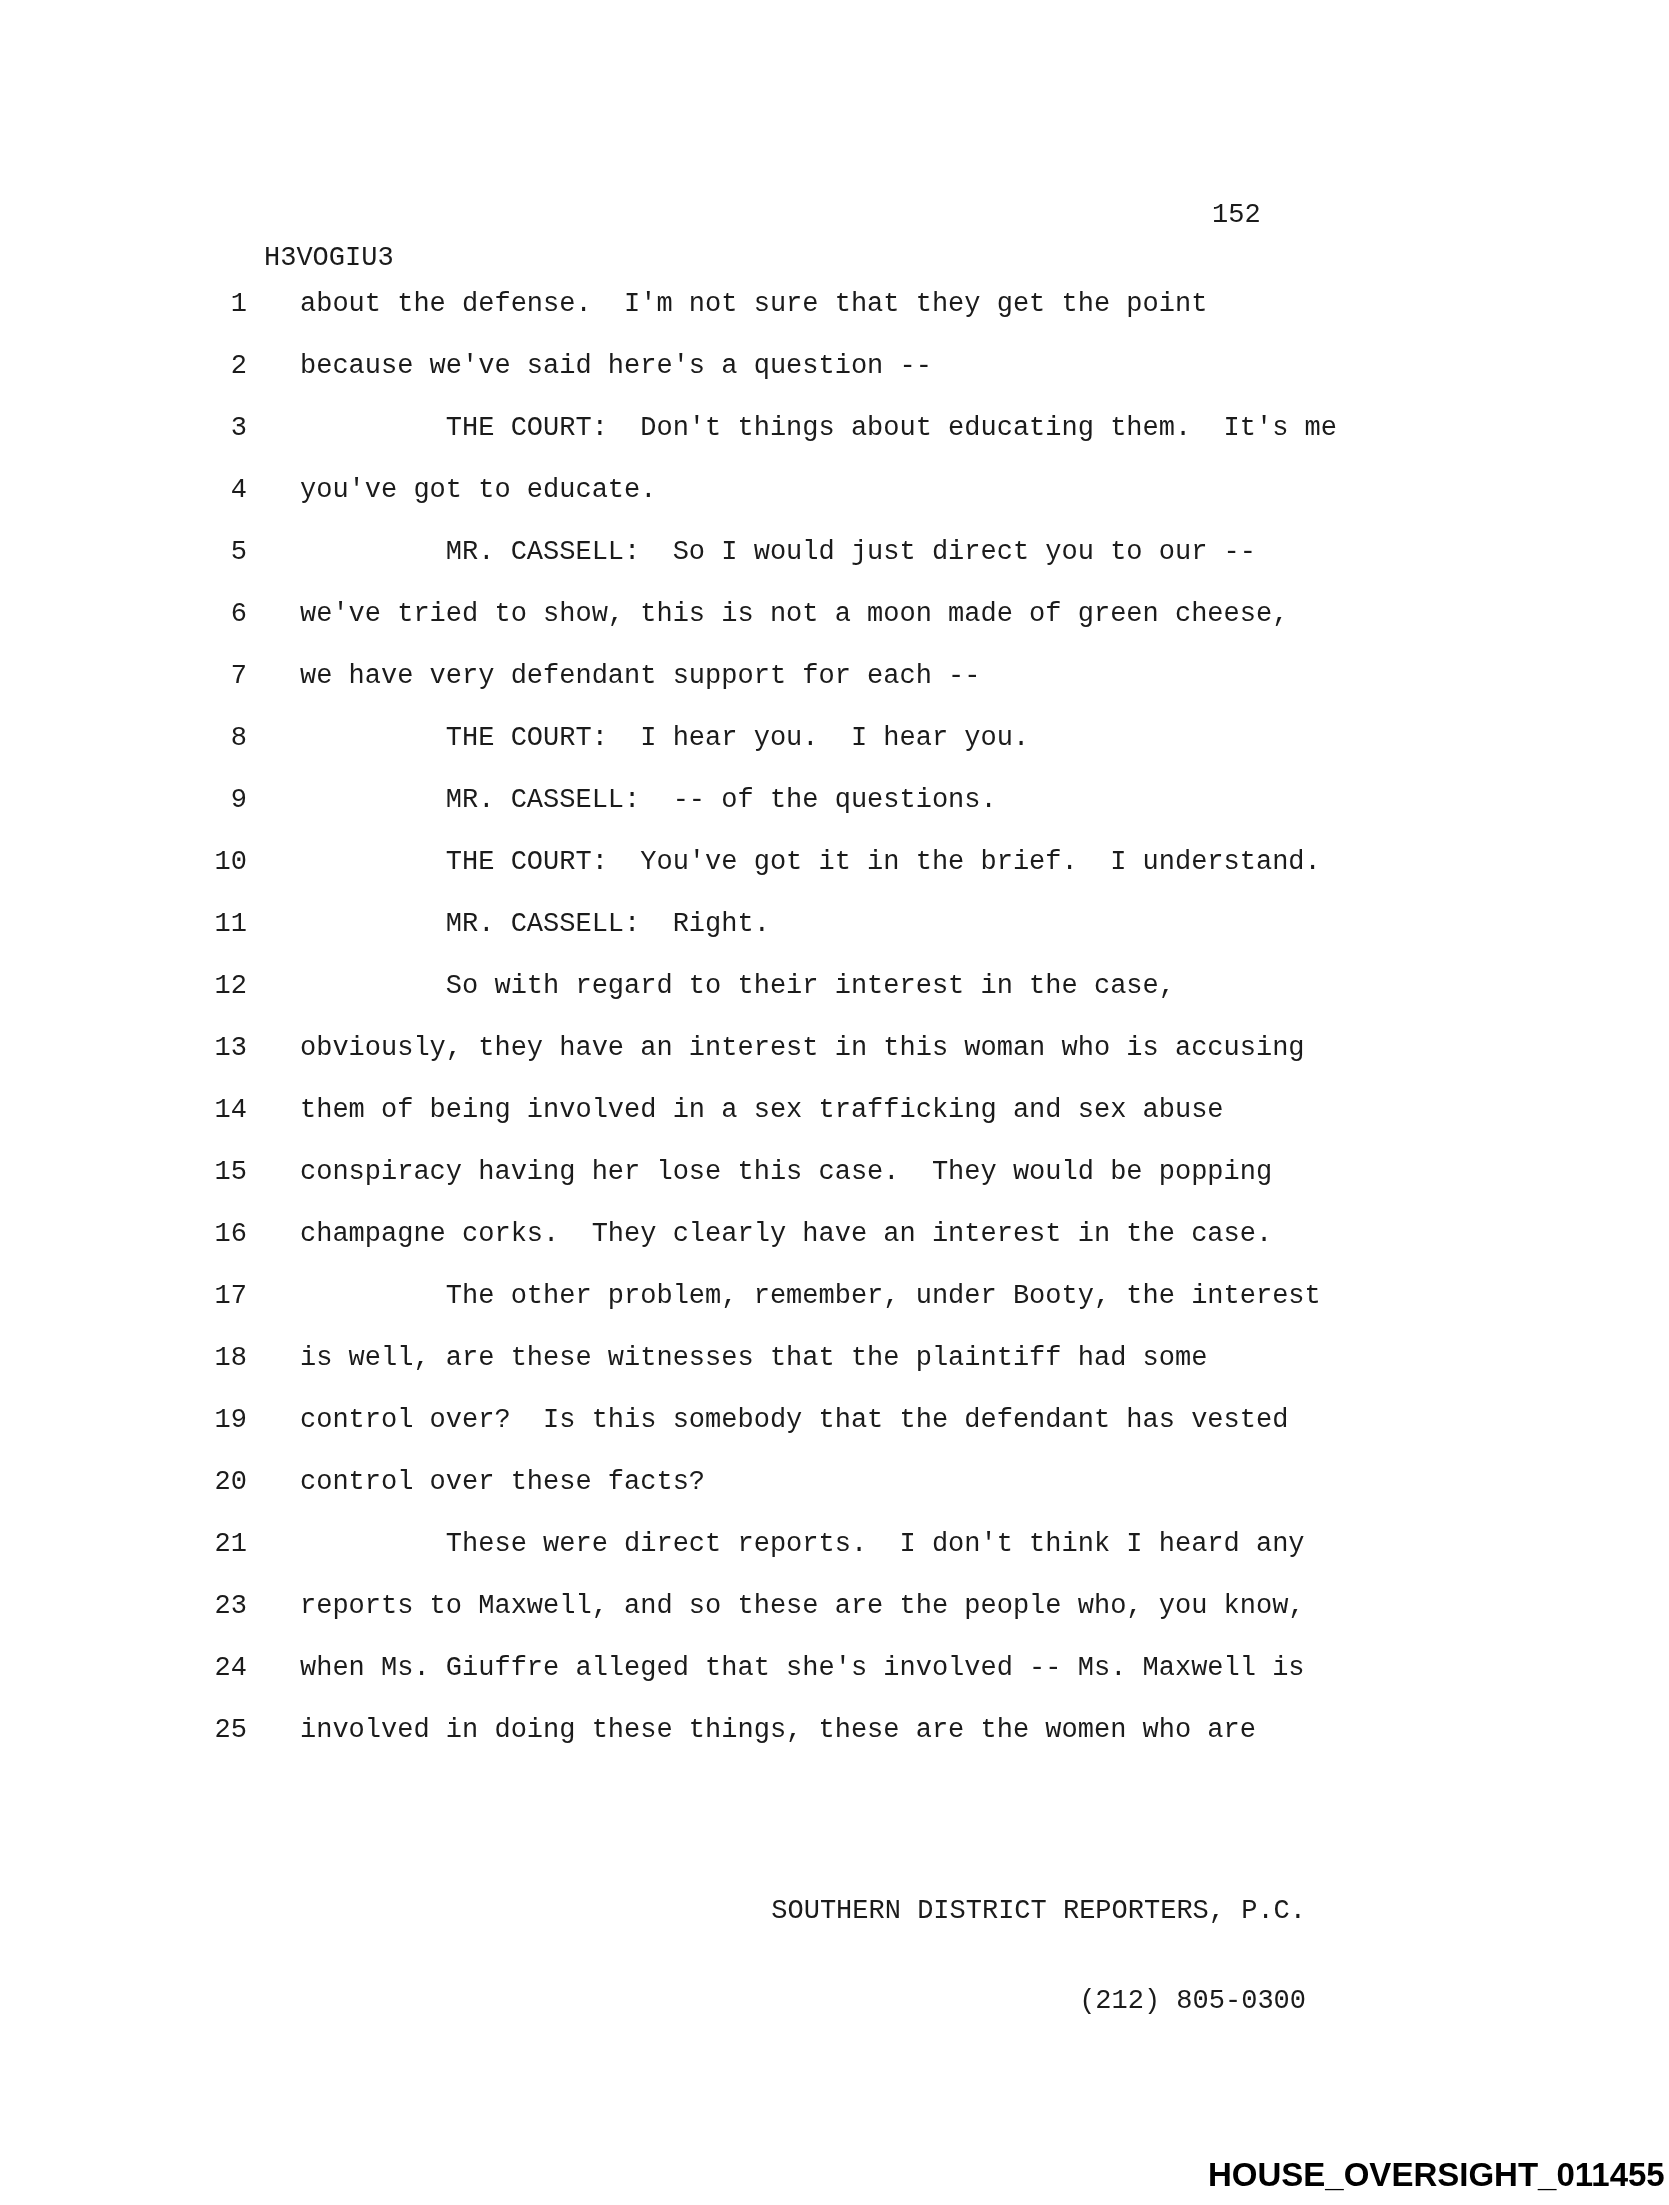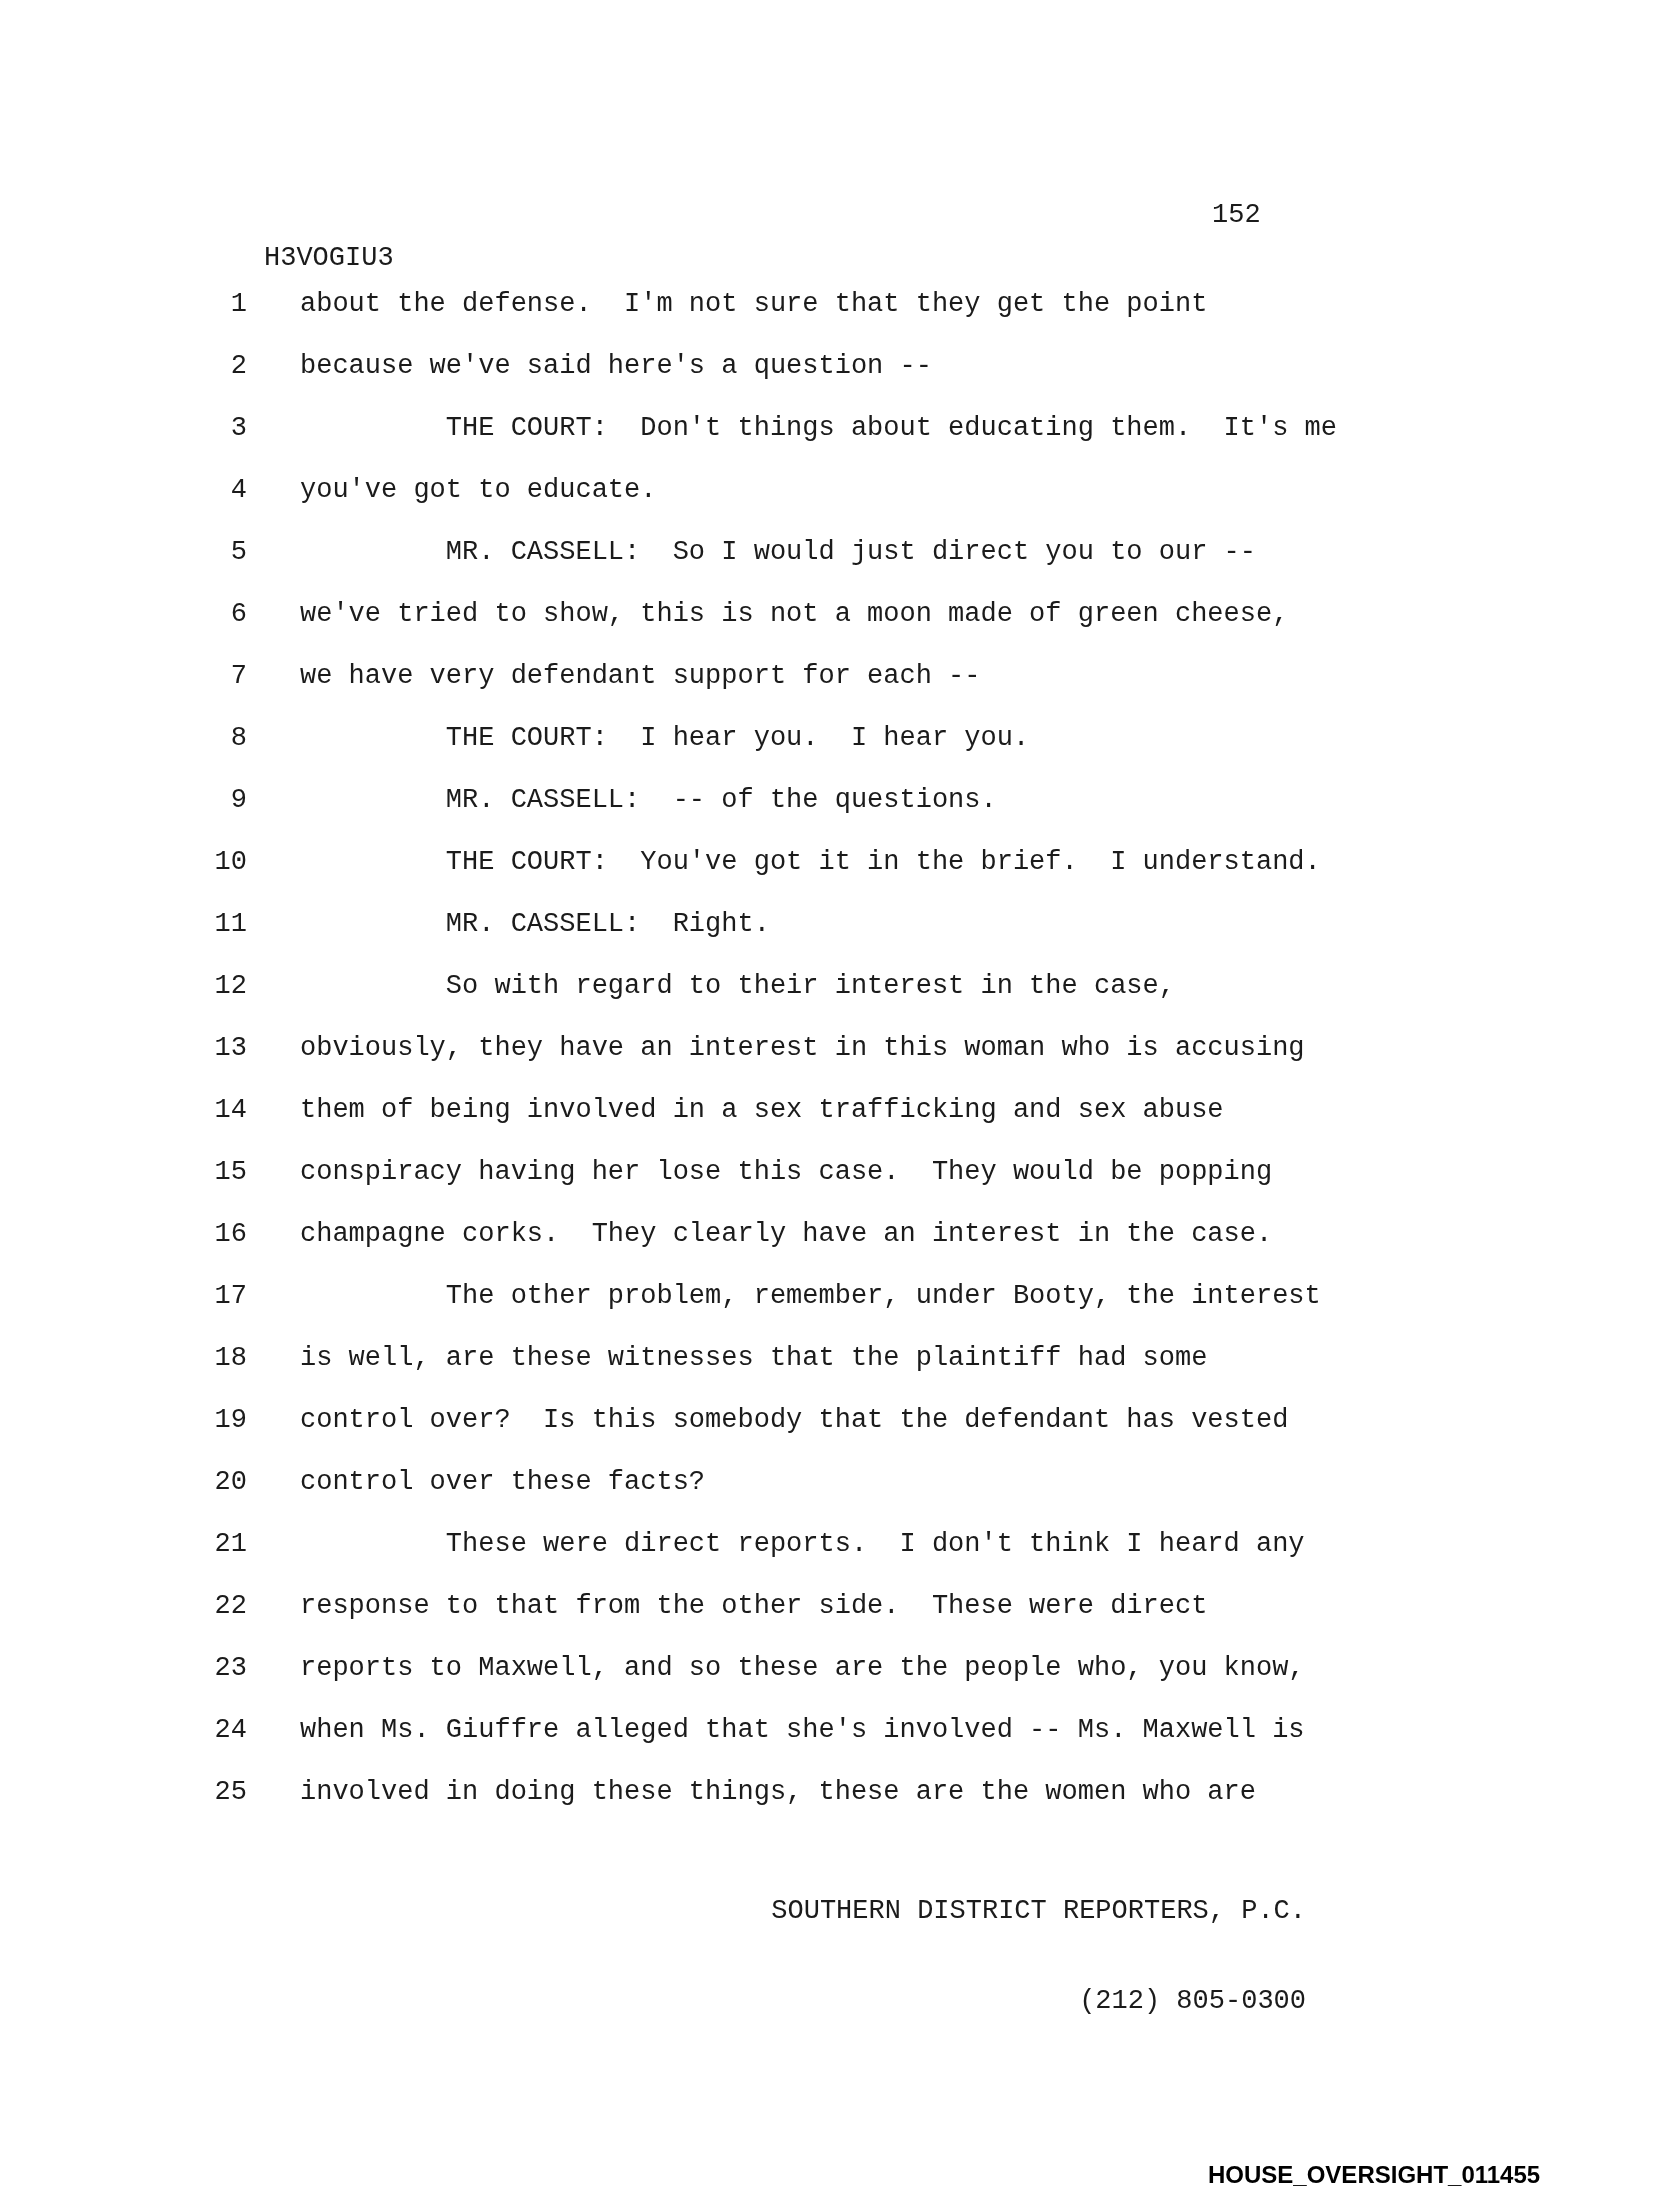--- a/index.html
+++ b/index.html
@@ -55,21 +55,21 @@
     text-align: right;
     line-height: 30px;
     white-space: pre;
   }
   .watermark {
     position: absolute;
     left: 1208px;
     top: 2159px;
     font-family: "Liberation Sans", sans-serif;
     font-weight: 700;
-    font-size: 24px;
+    font-size: 33px;
     line-height: 31px;
     color: #000000;
     white-space: pre;
   }
 </style>
 </head>
 <body>
 
 <div class="page">
   <div class="page-number">152</div>
@@ -89,21 +89,20 @@
       <div class="line"><span class="num">12</span><span class="text">         So with regard to their interest in the case,</span></div>
       <div class="line"><span class="num">13</span><span class="text">obviously, they have an interest in this woman who is accusing</span></div>
       <div class="line"><span class="num">14</span><span class="text">them of being involved in a sex trafficking and sex abuse</span></div>
       <div class="line"><span class="num">15</span><span class="text">conspiracy having her lose this case.  They would be popping</span></div>
       <div class="line"><span class="num">16</span><span class="text">champagne corks.  They clearly have an interest in the case.</span></div>
       <div class="line"><span class="num">17</span><span class="text">         The other problem, remember, under Booty, the interest</span></div>
       <div class="line"><span class="num">18</span><span class="text">is well, are these witnesses that the plaintiff had some</span></div>
       <div class="line"><span class="num">19</span><span class="text">control over?  Is this somebody that the defendant has vested</span></div>
       <div class="line"><span class="num">20</span><span class="text">control over these facts?</span></div>
       <div class="line"><span class="num">21</span><span class="text">         These were direct reports.  I don't think I heard any</span></div>
-      <div class="line"><span class="num">22</span><span class="text">response to that from the other side.  These were direct</span></div>
       <div class="line"><span class="num">23</span><span class="text">reports to Maxwell, and so these are the people who, you know,</span></div>
       <div class="line"><span class="num">24</span><span class="text">when Ms. Giuffre alleged that she's involved -- Ms. Maxwell is</span></div>
       <div class="line"><span class="num">25</span><span class="text">involved in doing these things, these are the women who are</span></div>
     </div>
   <div class="footer">
     <div>SOUTHERN DISTRICT REPORTERS, P.C.</div>
     <div>(212) 805-0300</div>
   </div>
   <div class="watermark">HOUSE_OVERSIGHT_011455</div>
 </div>

